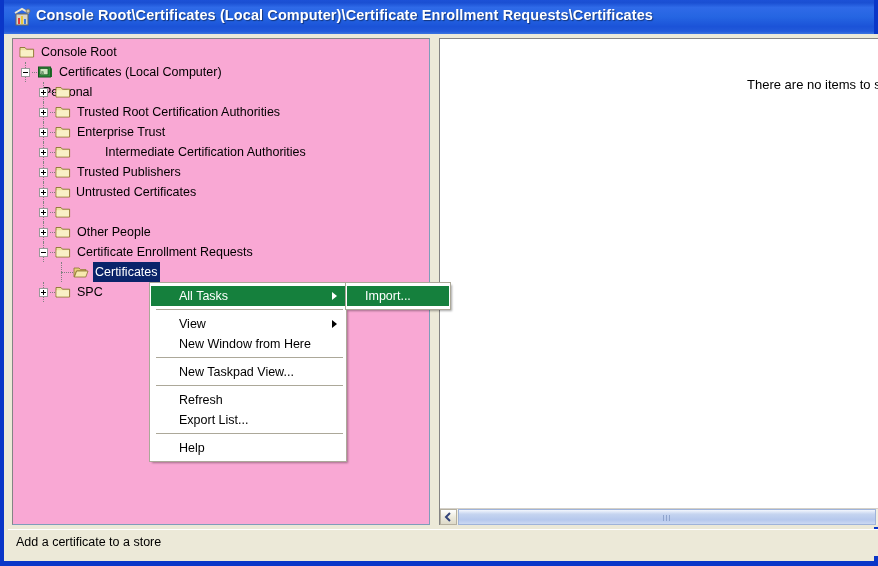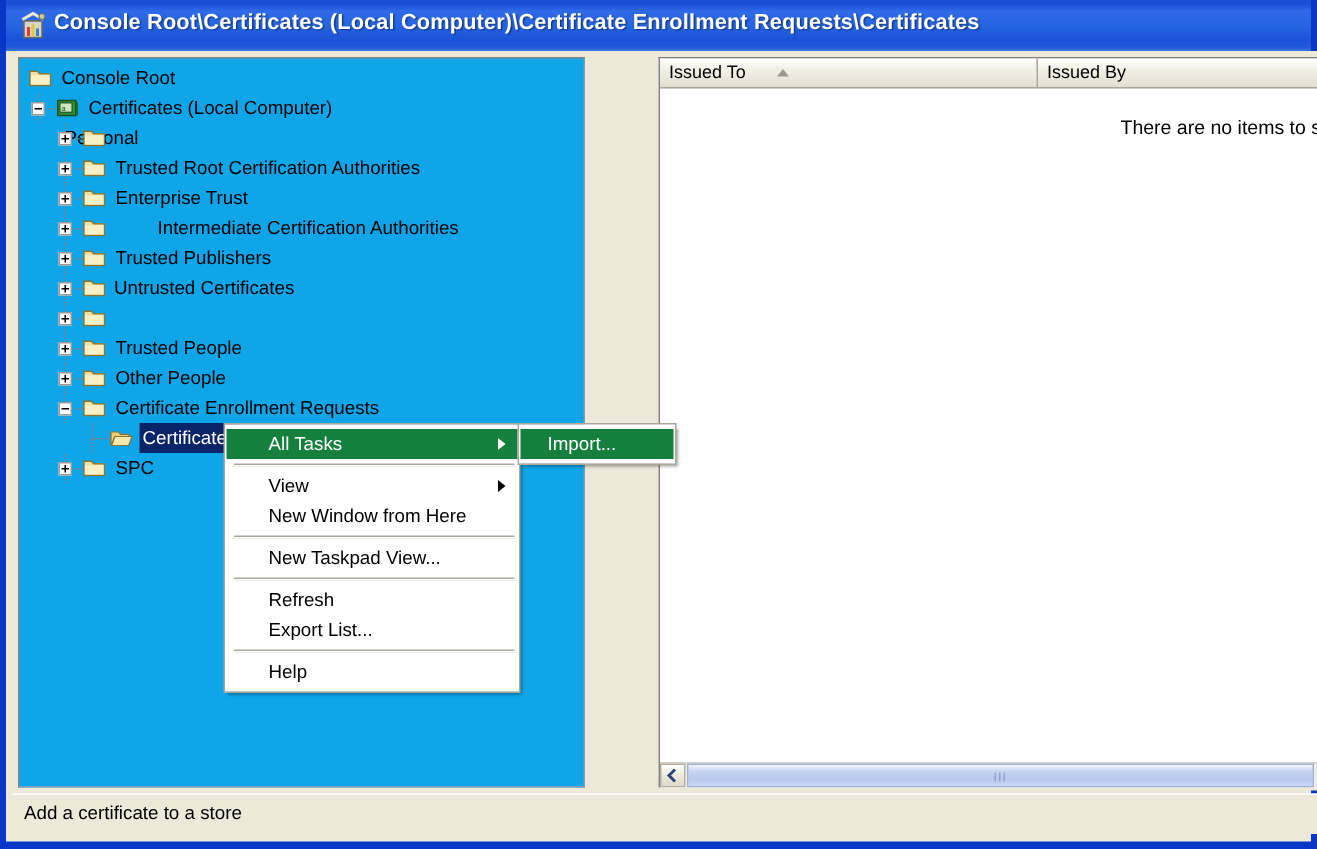--- a/index.html
+++ b/index.html
@@ -68,23 +68,23 @@
     width: 870px;
     height: 493px;
     background: #ece9d8;
   }
 
   
   .tree-pane {
     position: absolute;
     left: 4px;
     top: 4px;
-    width: 378px;
+    width: 418px;
     height: 487px;
-    background: #0ea5e9;
+    background: #f9a8d4;
     border: 1px solid #7f9db9;
     border-top-color: #848484;
     border-left-color: #848484;
     box-sizing: border-box;
     overflow: hidden;
   }
   .tree {
     position: relative;
     padding: 3px 0 0 0;
   }
@@ -383,50 +383,37 @@
                   <path d="M1 2.5 L6 2.5 L7.4 4.2 L14.6 4.2 L14.6 12 L1 12 Z" fill="#efe0a2" stroke="#8a7430" stroke-width="0.9"></path>
                   <path d="M1.6 5.2 L14 5.2 L14 11.4 L1.6 11.4 Z" fill="#f9f0c6" stroke="none"></path>
                 </svg></span><span class="tree-label" style="margin-left: 61px;">Untrusted Certificates</span></div>
             <div class="tree-row"><span class="vline" style="left: 30px; top: 0px; height: 20px;"></span><span class="expander plus" style="left: 26px;"></span><span class="dotline" style="left: 37px;"></span><span class="ico" style="left: 42px;"><svg width="16" height="14" viewBox="0 0 16 14">
                   <path d="M1 2.5 L6 2.5 L7.4 4.2 L14.6 4.2 L14.6 12 L1 12 Z" fill="#efe0a2" stroke="#8a7430" stroke-width="0.9"></path>
                   <path d="M1.6 5.2 L14 5.2 L14 11.4 L1.6 11.4 Z" fill="#f9f0c6" stroke="none"></path>
                 </svg></span></div>
             <div class="tree-row"><span class="vline" style="left: 30px; top: 0px; height: 20px;"></span><span class="expander plus" style="left: 26px;"></span><span class="dotline" style="left: 37px;"></span><span class="ico" style="left: 42px;"><svg width="16" height="14" viewBox="0 0 16 14">
                   <path d="M1 2.5 L6 2.5 L7.4 4.2 L14.6 4.2 L14.6 12 L1 12 Z" fill="#efe0a2" stroke="#8a7430" stroke-width="0.9"></path>
                   <path d="M1.6 5.2 L14 5.2 L14 11.4 L1.6 11.4 Z" fill="#f9f0c6" stroke="none"></path>
-                </svg></span><span class="tree-label" style="margin-left: 62px;">Trusted People</span></div>
-            <div class="tree-row"><span class="vline" style="left: 30px; top: 0px; height: 20px;"></span><span class="expander plus" style="left: 26px;"></span><span class="dotline" style="left: 37px;"></span><span class="ico" style="left: 42px;"><svg width="16" height="14" viewBox="0 0 16 14">
-                  <path d="M1 2.5 L6 2.5 L7.4 4.2 L14.6 4.2 L14.6 12 L1 12 Z" fill="#efe0a2" stroke="#8a7430" stroke-width="0.9"></path>
-                  <path d="M1.6 5.2 L14 5.2 L14 11.4 L1.6 11.4 Z" fill="#f9f0c6" stroke="none"></path>
                 </svg></span><span class="tree-label" style="margin-left: 62px;">Other People</span></div>
             <div class="tree-row"><span class="vline" style="left: 30px; top: 0px; height: 20px;"></span><span class="expander minus" style="left: 26px;"></span><span class="dotline" style="left: 37px;"></span><span class="ico" style="left: 42px;"><svg width="16" height="14" viewBox="0 0 16 14">
                   <path d="M1 2.5 L6 2.5 L7.4 4.2 L14.6 4.2 L14.6 12 L1 12 Z" fill="#efe0a2" stroke="#8a7430" stroke-width="0.9"></path>
                   <path d="M1.6 5.2 L14 5.2 L14 11.4 L1.6 11.4 Z" fill="#f9f0c6" stroke="none"></path>
                 </svg></span><span class="tree-label" style="margin-left: 62px;">Certificate Enrollment Requests</span></div>
             <div class="tree-row selected"><span class="vline" style="left: 48px; top: 0px; height: 20px;"></span><span class="dotline" style="left: 48px; width: 12px;"></span><span class="ico" style="left: 60px;"><svg width="16" height="14" viewBox="0 0 16 14">
                   <path d="M1 3 L6 3 L7.5 4.6 L13 4.6 L13 6 L3.5 6 L1.3 12 L1 12 Z" fill="#e8cf7a" stroke="#8a7430" stroke-width="0.8"></path>
                   <path d="M3.6 6 L15 6 L12.8 12 L1.4 12 Z" fill="#f7e9ae" stroke="#8a7430" stroke-width="0.8"></path>
                 </svg></span><span class="tree-label" style="margin-left: 80px;">Certificates</span></div>
             <div class="tree-row"><span class="vline" style="left: 30px; top: 0px; height: 20px;"></span><span class="expander plus" style="left: 26px;"></span><span class="dotline" style="left: 37px;"></span><span class="ico" style="left: 42px;"><svg width="16" height="14" viewBox="0 0 16 14">
                   <path d="M1 2.5 L6 2.5 L7.4 4.2 L14.6 4.2 L14.6 12 L1 12 Z" fill="#efe0a2" stroke="#8a7430" stroke-width="0.9"></path>
                   <path d="M1.6 5.2 L14 5.2 L14 11.4 L1.6 11.4 Z" fill="#f9f0c6" stroke="none"></path>
                 </svg></span><span class="tree-label" style="margin-left: 62px;">SPC</span></div>
           </div>
       </div>
 
       <div class="list-pane">
-        <div class="list-header">
-          <div class="col" id="col0" style="left:0; width:252px;">
-            <span>Issued To</span>
-            <span class="sort-arrow" id="sortarrow0" style="left: 78px;"></span>
-          </div>
-          <div class="col" id="col1" style="left:252px; width:187px;">
-            <span>Issued By</span>
-          </div>
-        </div>
 
         <div class="empty-text" style="left:307px; top:38px;">There are no items to s</div>
 
         <div class="hscroll">
           <div class="hscroll-btn">
             <span class="arrow" style="border-right:none; border-left:5px solid transparent; left:6px;
                          border-top:4px solid transparent; border-bottom:4px solid transparent;"></span>
             <svg width="15" height="14" style="position:absolute;left:0;top:0;">
               <polyline points="9,3 5,7 9,11" fill="none" stroke="#34447a" stroke-width="2"></polyline>
             </svg>

